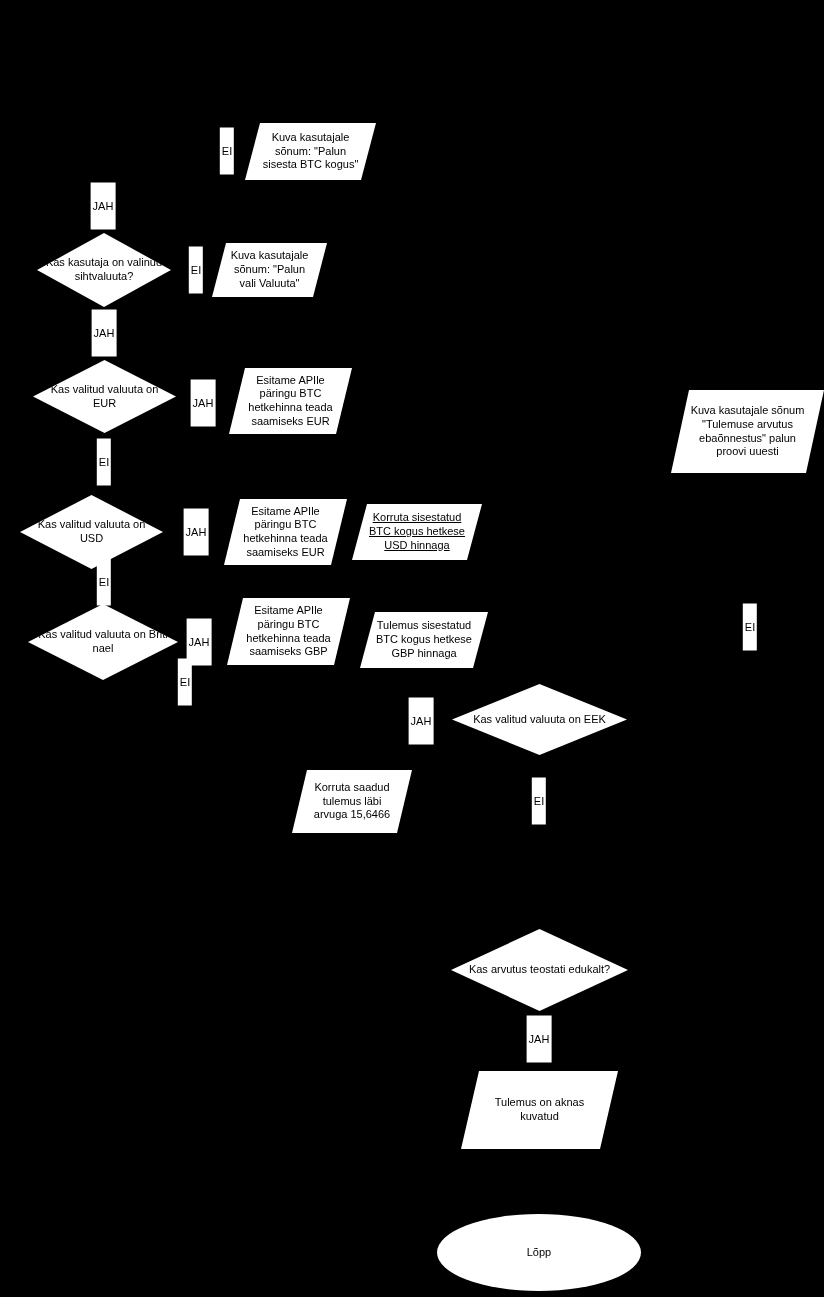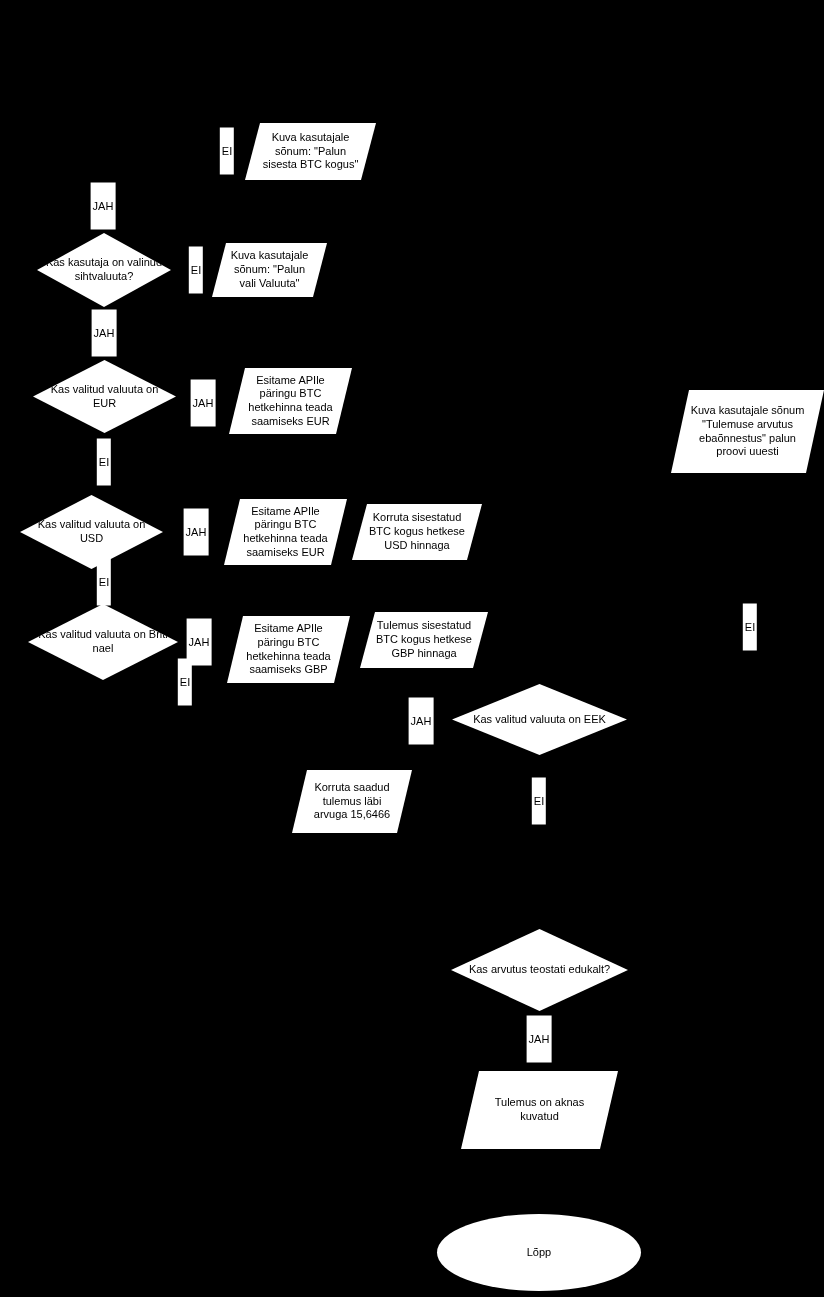--- a/index.html
+++ b/index.html
@@ -61,25 +61,25 @@
 
   <div class="node para" style="left:229px; top:368px; width:123px; height:66px; --sk:16px;">Esitame APIle päringu BTC hetkehinna teada saamiseks EUR</div>
 
 
   <div class="node para" style="left:671px; top:390px; width:153px; height:83px; --sk:18px;">Kuva kasutajale sõnum "Tulemuse arvutus ebaõnnestus" palun proovi uuesti</div>
 
   <div class="node diamond" style="left:20px; top:495px; width:143px; height:74px;">Kas valitud valuuta on USD</div>
 
   <div class="node para" style="left:224px; top:499px; width:123px; height:66px; --sk:16px;">Esitame APIle päringu BTC hetkehinna teada saamiseks EUR</div>
 
-  <div class="node para" style="left:352px; top:504px; width:130px; height:56px; --sk:15px;">Korruta sisestatud BTC kogus hetkese USD hinnaga</div>
+  <div class="node para" style="left:352px; top:504px; width:130px; height:56px;text-decoration:underline; --sk:15px;">Korruta sisestatud BTC kogus hetkese USD hinnaga</div>
 
   <div class="node diamond" style="left:28px; top:604px; width:150px; height:76px;">Kas valitud valuuta on Briti nael</div>
 
-  <div class="node para" style="left:227px; top:616px; width:123px; height:67px; --sk:16px;">Esitame APIle päringu BTC hetkehinna teada saamiseks GBP</div>
+  <div class="node para" style="left:227px; top:598px; width:123px; height:67px; --sk:16px;">Esitame APIle päringu BTC hetkehinna teada saamiseks GBP</div>
 
   <div class="node para" style="left:360px; top:612px; width:128px; height:56px; --sk:15px;">Tulemus sisestatud BTC kogus hetkese GBP hinnaga</div>
 
   <div class="node diamond" style="left:452px; top:684px; width:175px; height:71px;">Kas valitud valuuta on EEK</div>
 
   <div class="node para" style="left:292px; top:770px; width:120px; height:63px; --sk:15px;">Korruta saadud tulemus läbi arvuga 15,6466</div>
 
   <div class="node diamond" style="left:451px; top:929px; width:177px; height:82px;">Kas arvutus teostati edukalt?</div>
 
   <div class="node para" style="left:461px; top:1071px; width:157px; height:78px; --sk:18px;">Tulemus on aknas kuvatud</div>

